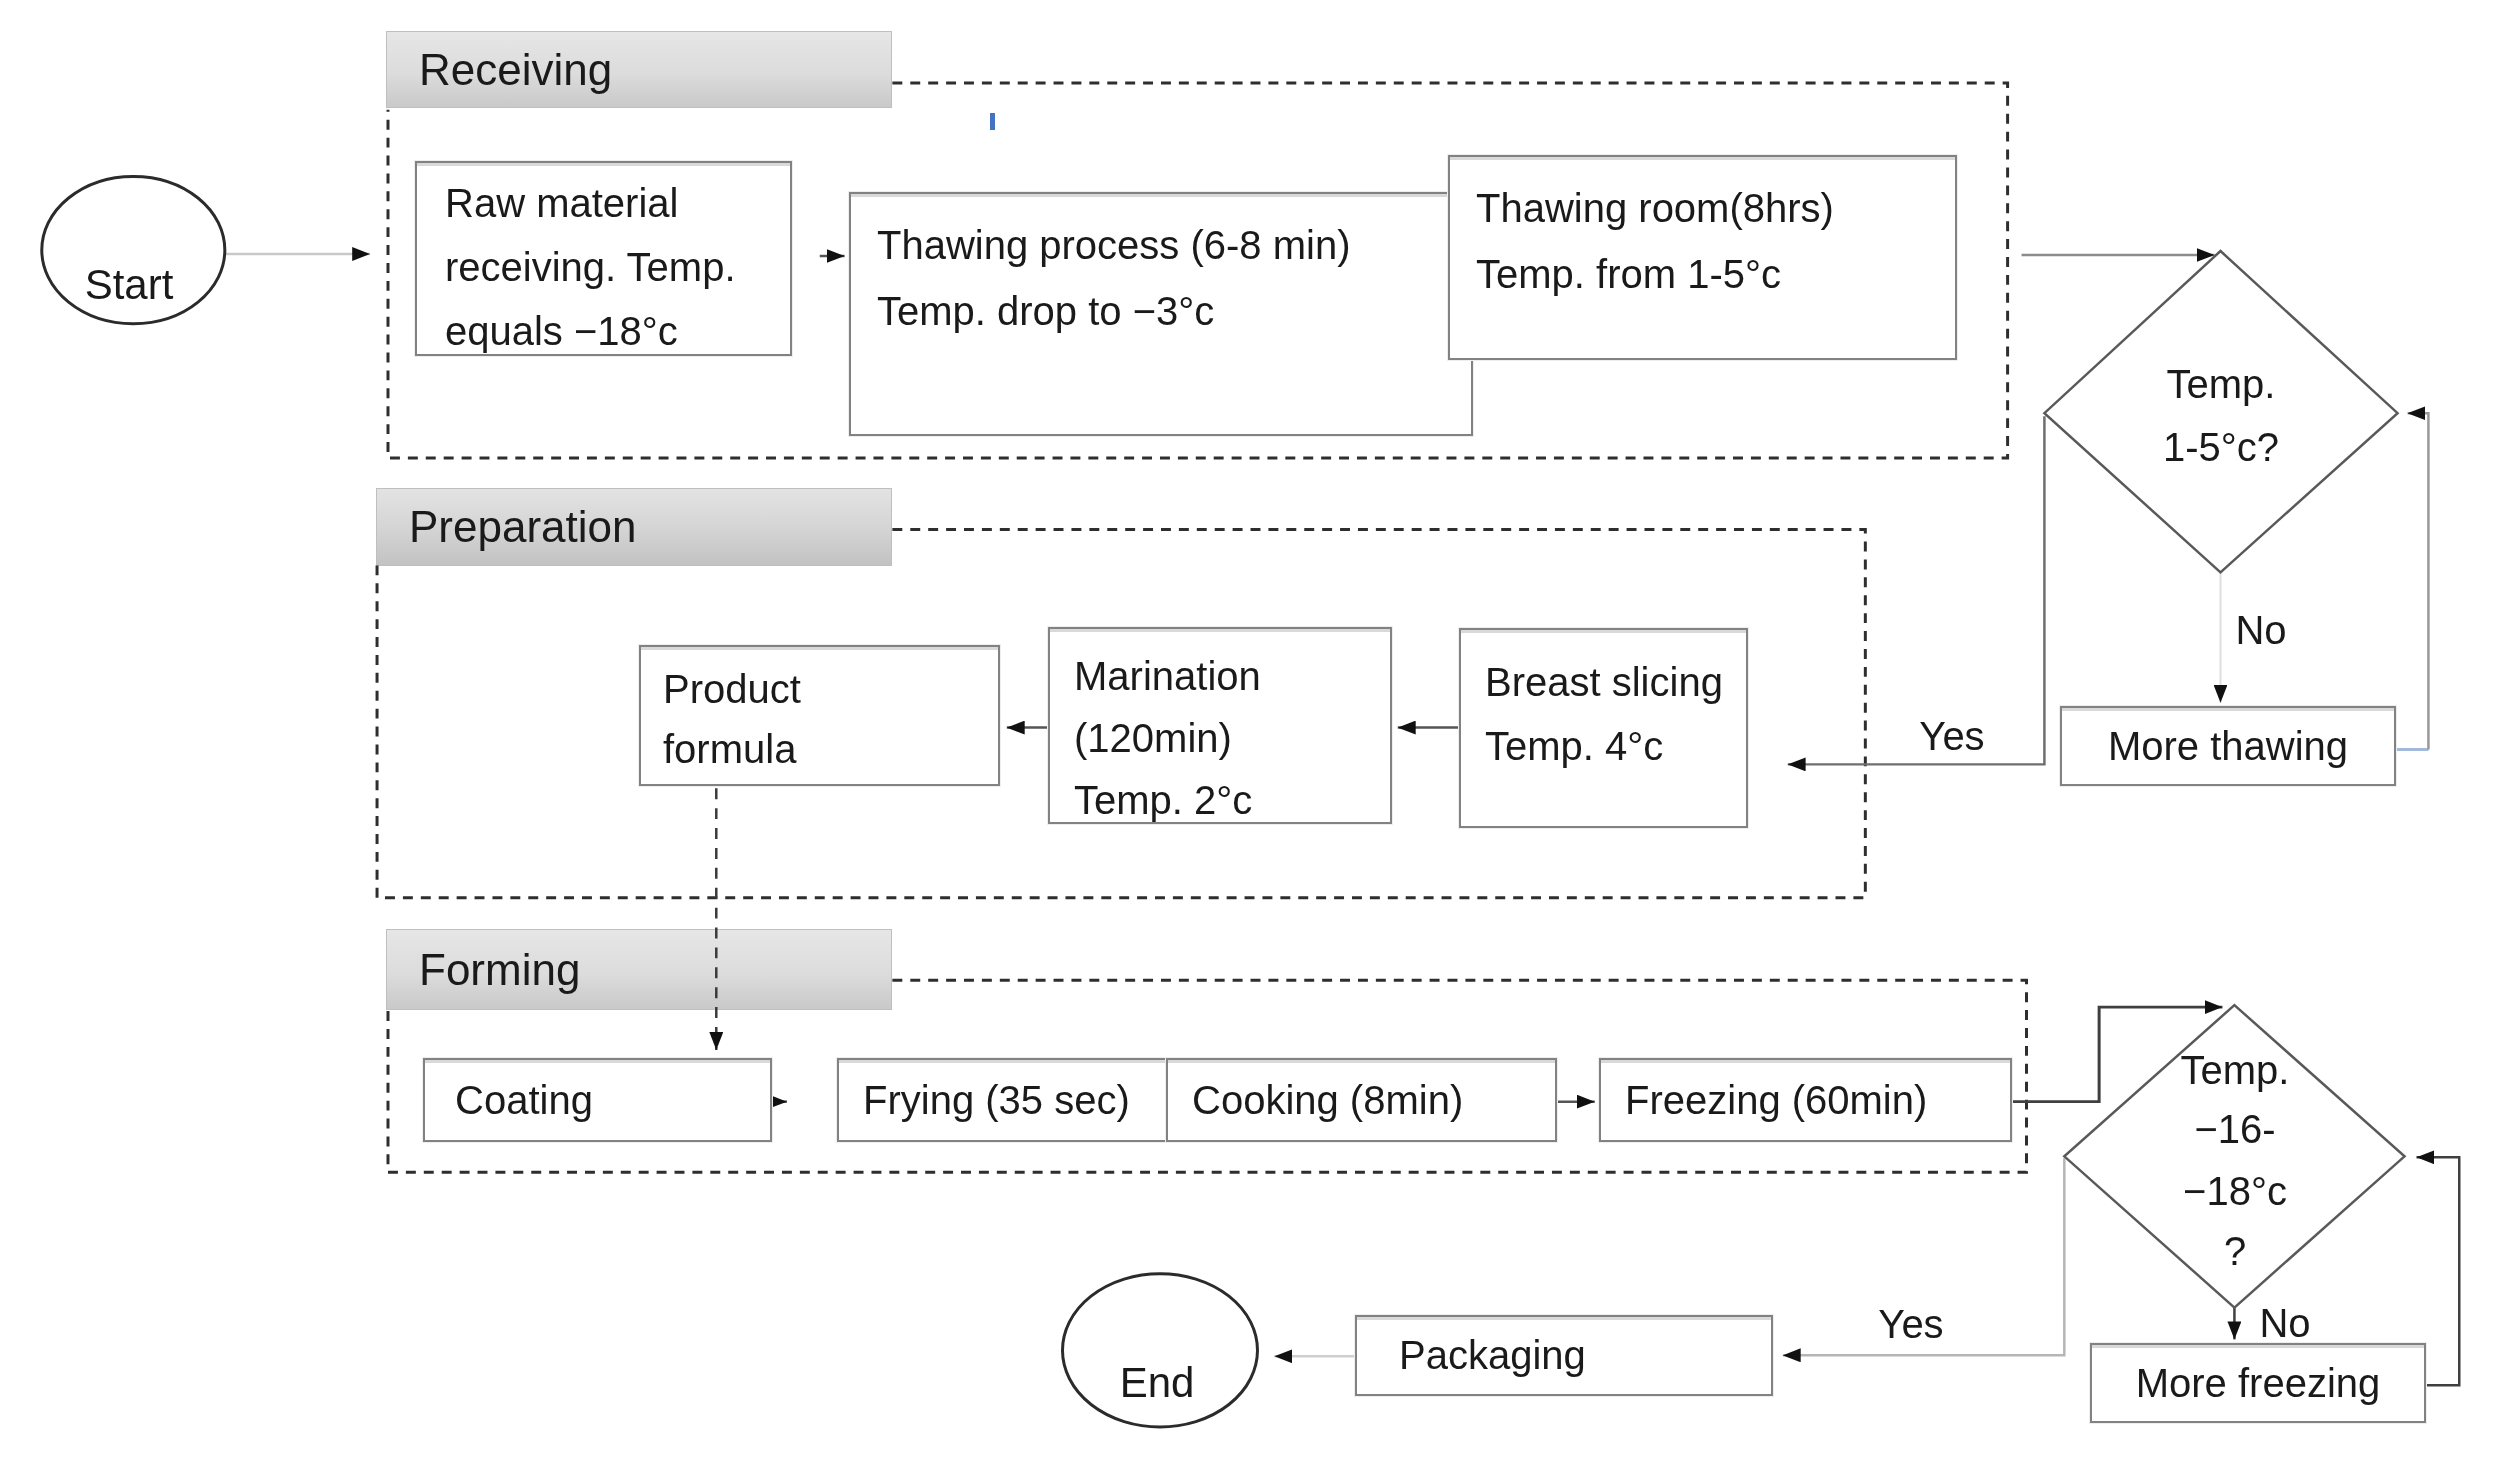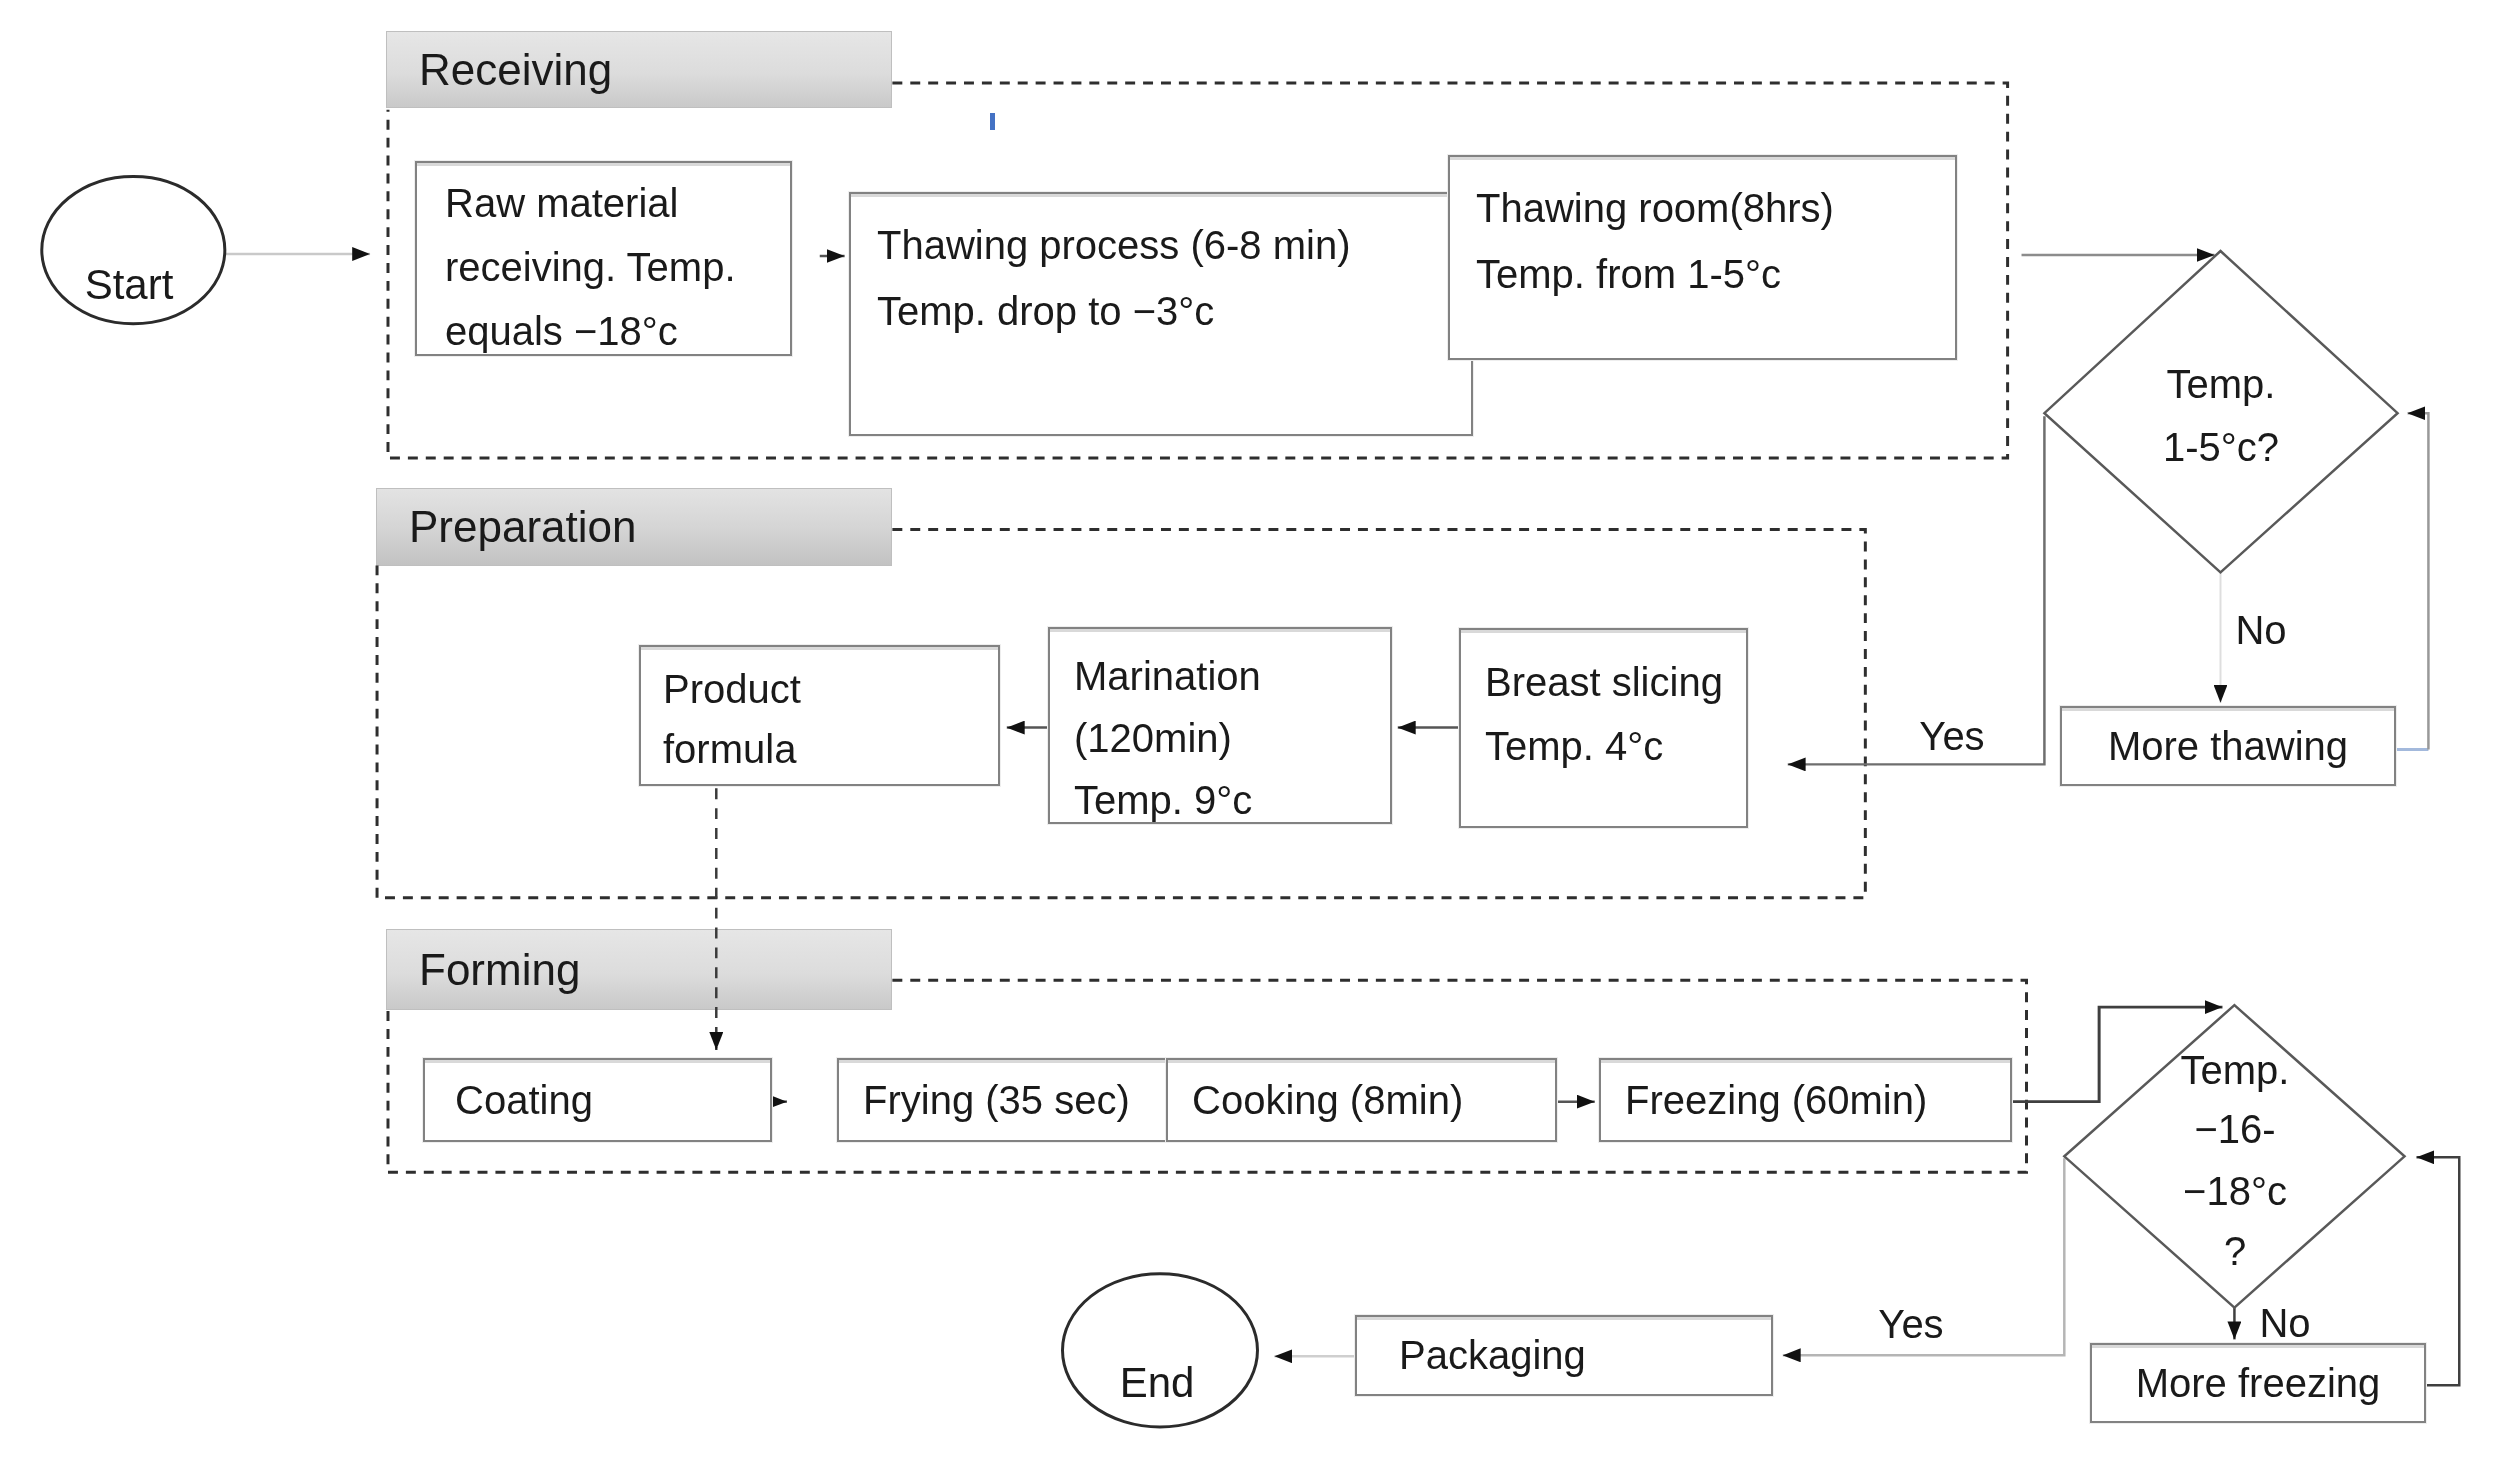--- a/index.html
+++ b/index.html
@@ -103,21 +103,21 @@
   </div>
 
   <div class="pbox" style="left:639px;top:645px;width:361px;height:141px;padding:12px 0 0 22px;line-height:60px;">
     <span class="ln">Product</span>
     <span class="ln">formula</span>
   </div>
 
   <div class="pbox" style="left:1048px;top:627px;width:344px;height:197px;padding:16px 0 0 24px;">
     <span class="ln">Marination</span>
     <span class="ln">(120min)</span>
-    <span class="ln">Temp. 9°c</span>
+    <span class="ln">Temp. 2°c</span>
   </div>
 
   <div class="pbox" style="left:1459px;top:628px;width:289px;height:200px;padding:20px 0 0 24px;line-height:64px;">
     <span class="ln">Breast slicing</span>
     <span class="ln">Temp. 4°c</span>
   </div>
 
   <div class="pbox" style="left:423px;top:1058px;width:349px;height:84px;padding-left:30px;line-height:80px;">
     <span>Coating</span>
   </div>

